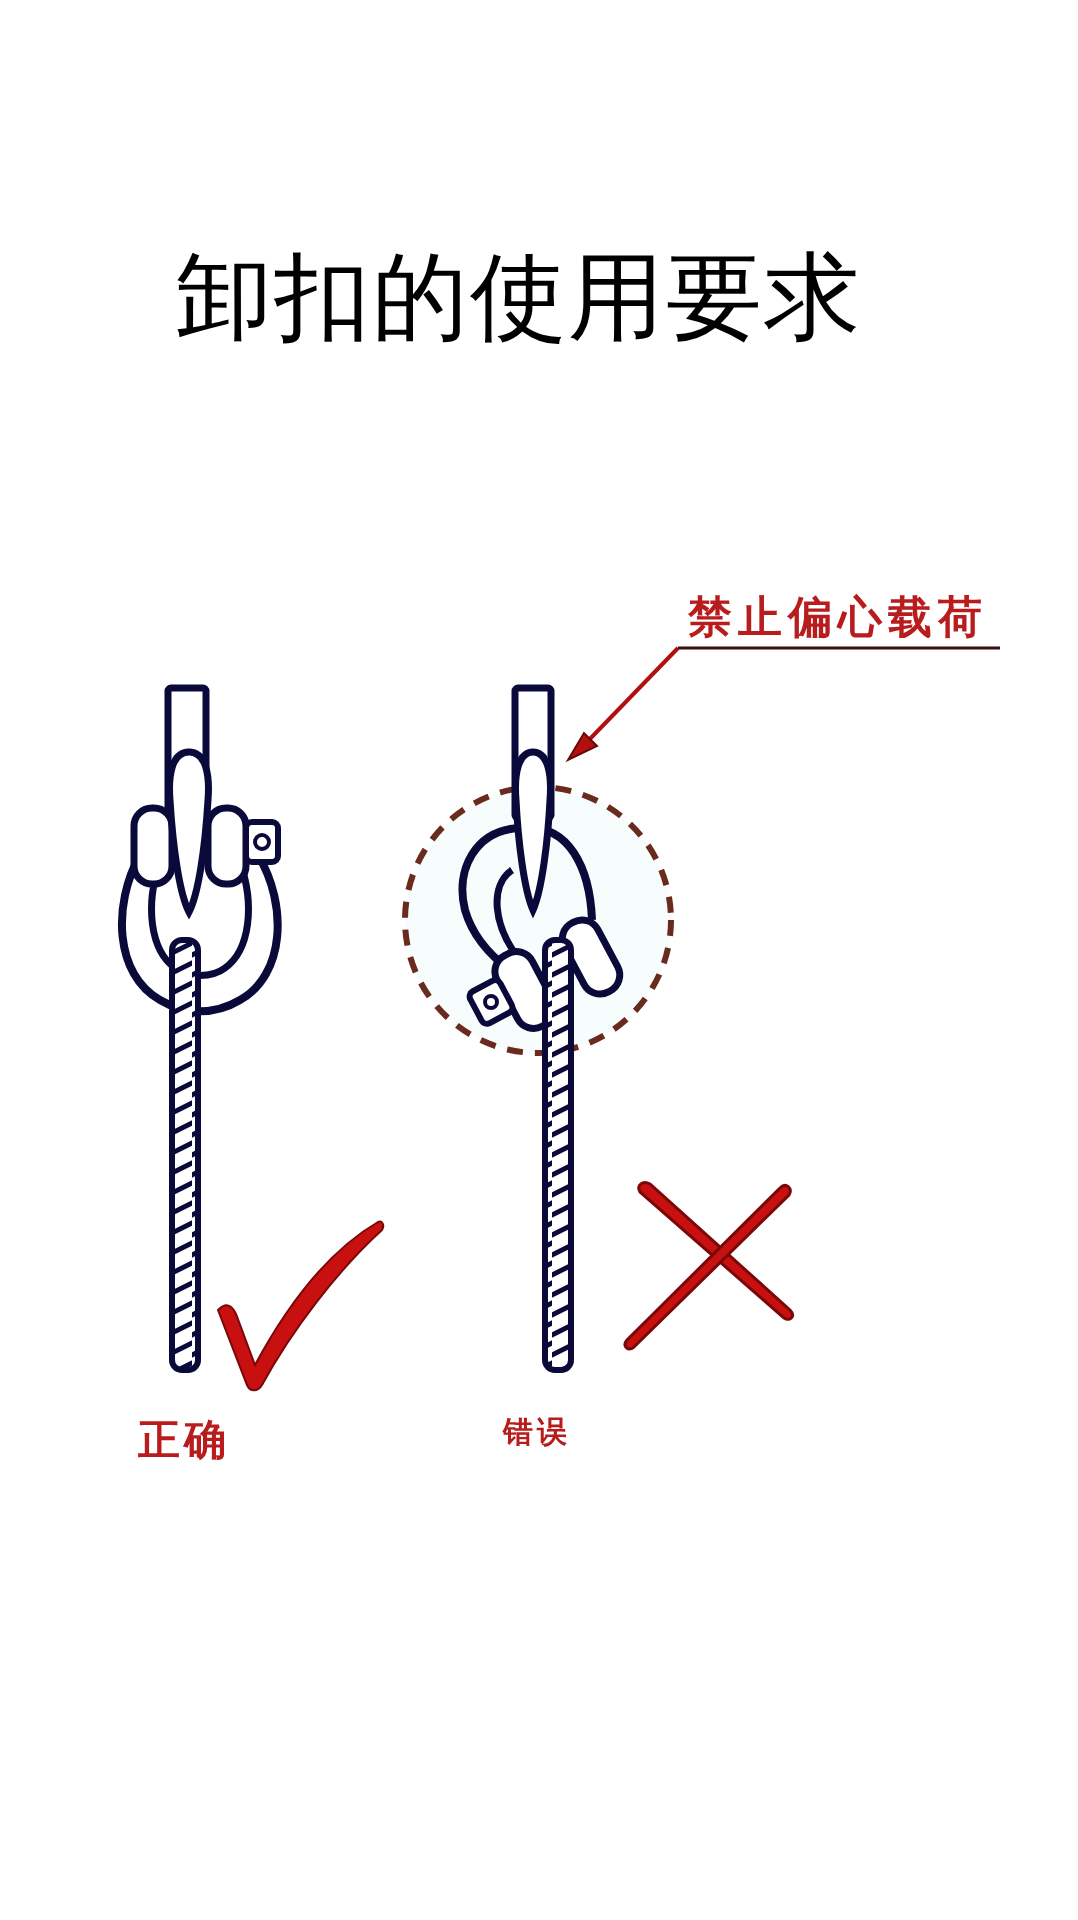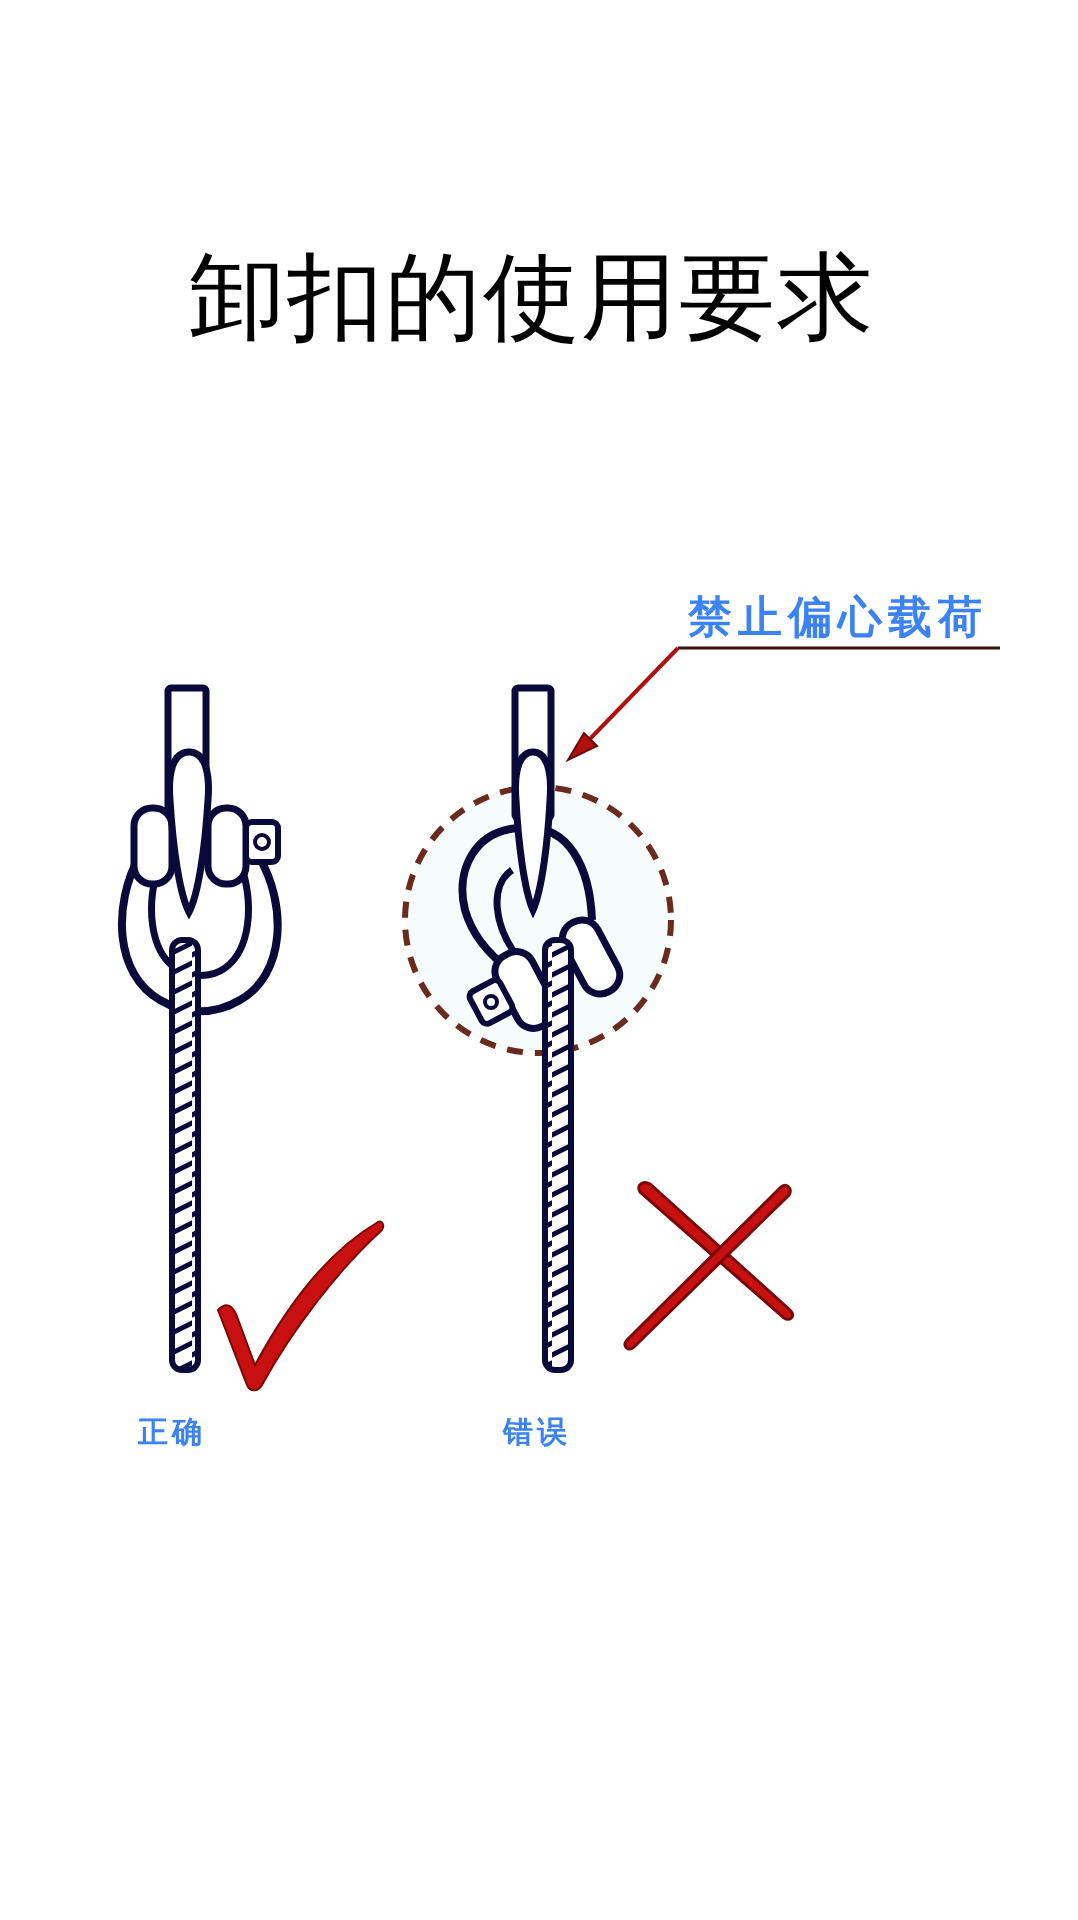--- a/index.html
+++ b/index.html
@@ -18,38 +18,37 @@
       position: absolute;
       left: 0;
       top: 242px;
       width: 1038px;
       text-align: center;
       font-family: "DejaVu Serif", "Liberation Serif", serif;
       font-size: 96px;
       line-height: 110px;
       color: #000000;
       letter-spacing: 2px;
-      padding-left: 13px;
     }
     .label {
       position: absolute;
       font-family: "DejaVu Sans", "Liberation Sans", sans-serif;
       font-weight: bold;
-      color: #3b82f6;
+      color: #b91c1c;
     }
     .callout-label {
       left: 688px;
       top: 588px;
       font-size: 44px;
       letter-spacing: 6px;
     }
     .correct-label {
       left: 138px;
       top: 1412px;
-      font-size: 30px;
+      font-size: 42px;
       letter-spacing: 4px;
     }
     .wrong-label {
       left: 503px;
       top: 1412px;
       font-size: 30px;
       letter-spacing: 4px;
     }
     svg.art {
       position: absolute;

